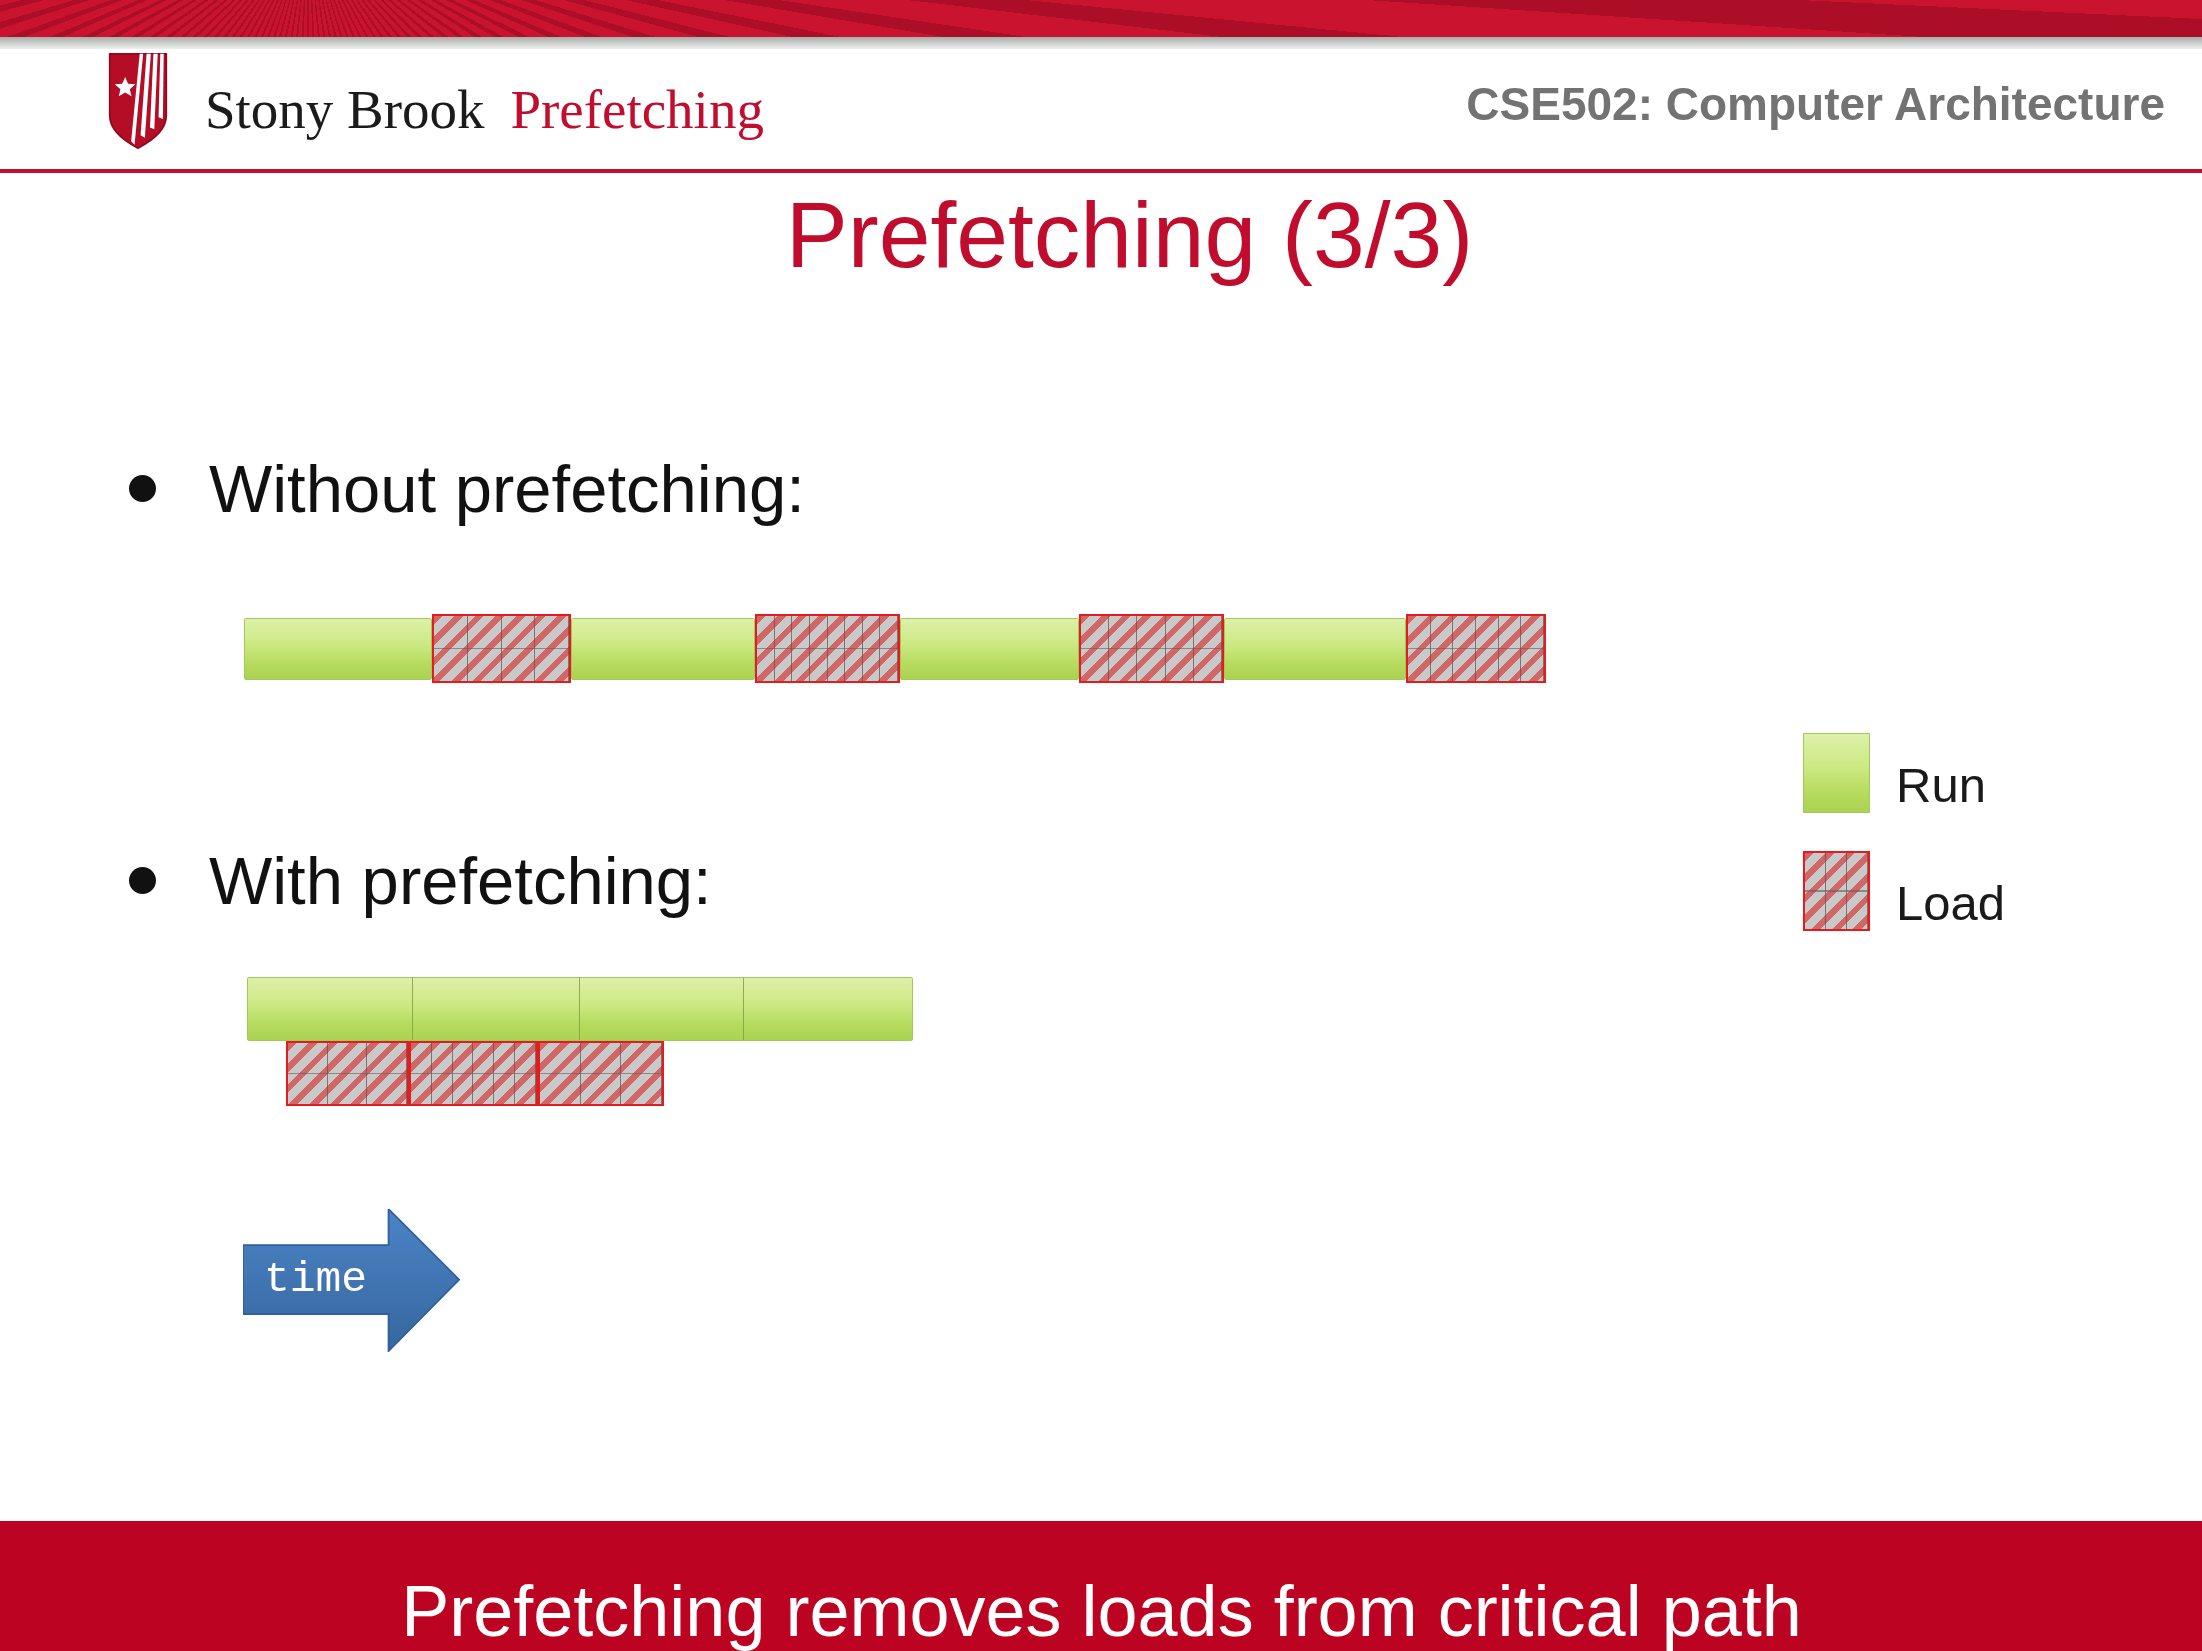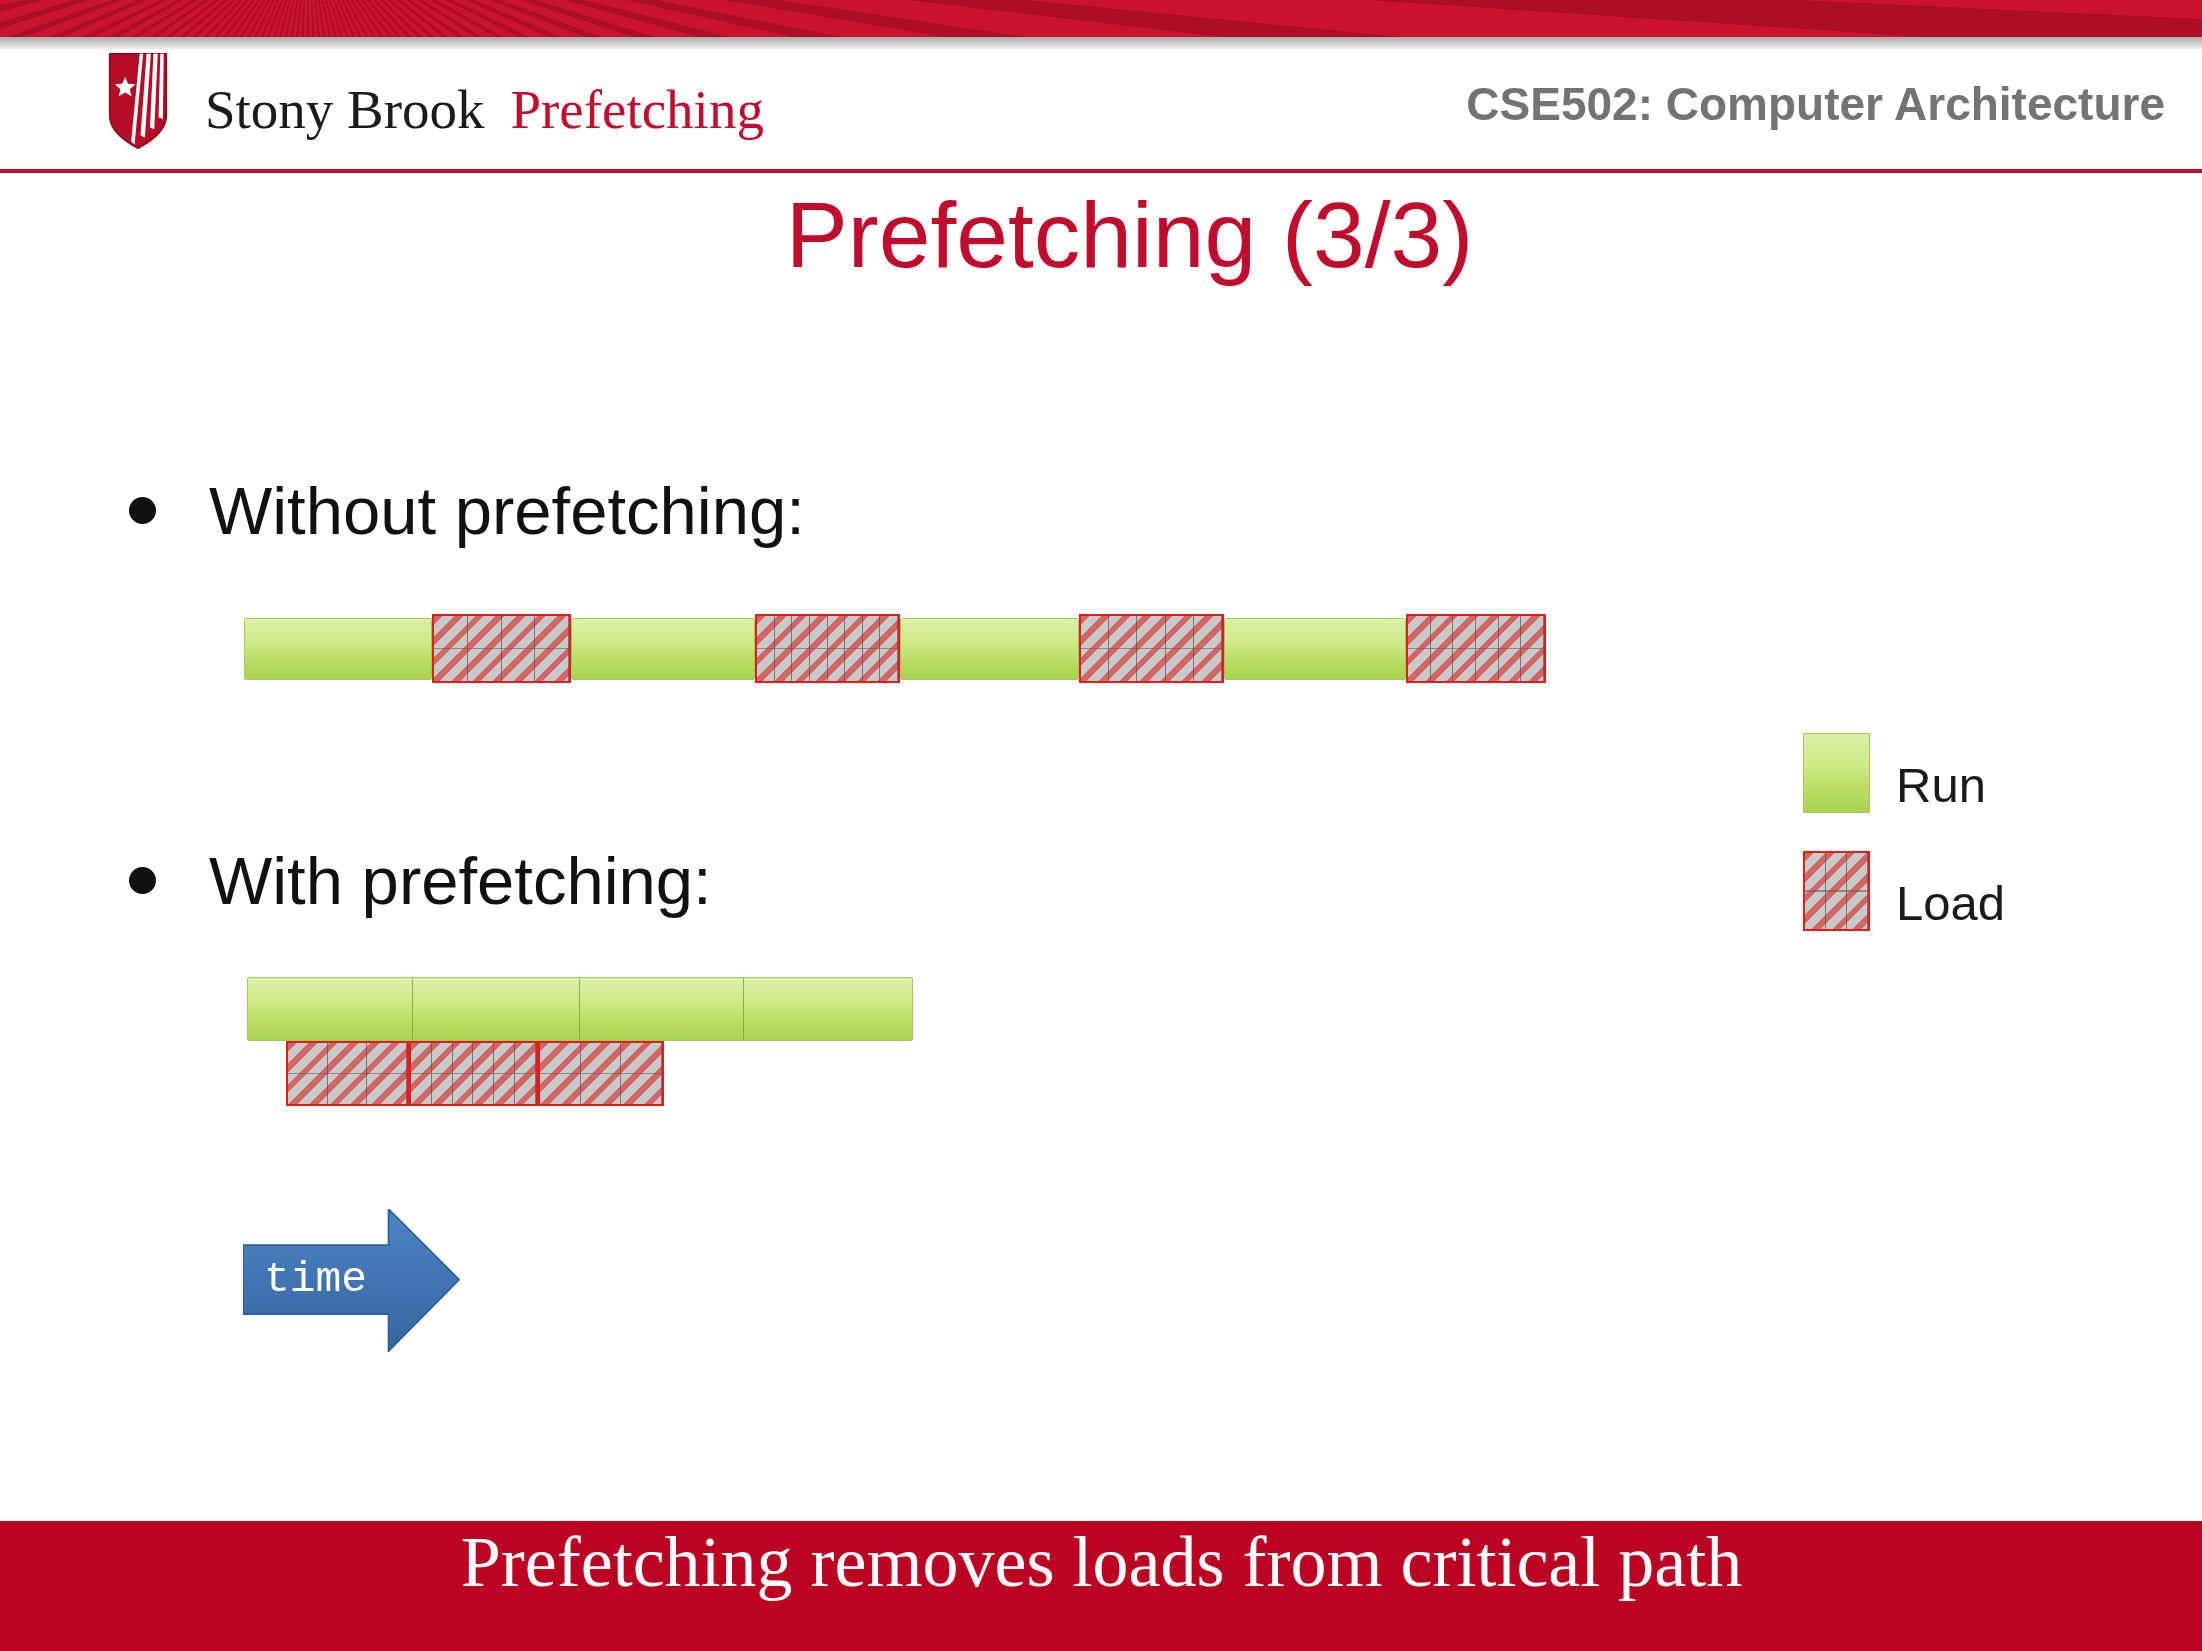--- a/index.html
+++ b/index.html
@@ -21,21 +21,21 @@
   .course{position:absolute;right:38px;top:0;height:110px;display:flex;align-items:center;
     font-size:46px;font-weight:bold;color:#737373;}
   .red-rule{position:absolute;left:0;top:169px;width:2203px;height:4.3px;background:#bf1230;}
 
   
   .title{position:absolute;left:0;top:182px;width:2203px;text-align:center;
     font-size:93px;color:#c00d2d;margin:0;font-weight:normal;padding-left:28px;}
   .bullet{position:absolute;left:129px;display:flex;align-items:center;gap:53px;color:#111;}
   .bullet .dot{width:27px;height:27px;border-radius:50%;background:#111;flex:0 0 auto;}
   .bullet .lbl{font-size:67px;line-height:1.1;}
-  .bullet-1{top:471px;height:79px;}
+  .bullet-1{top:449px;height:79px;}
   .bullet-2{top:841px;height:79px;}
 
   
   .bar-without{position:absolute;left:244px;top:614px;width:1306px;height:69px;
     display:flex;align-items:center;}
   .seg{box-sizing:border-box;flex:0 0 auto;}
   .seg.run{height:62px;border:1.7px solid #a3c95c;border-radius:1.7px;
     background:linear-gradient(180deg,#ddf0a9,#cdea85 40%,#b6db5e 75%,#abd251);}
   .seg.load,.load-group,.swatch-load{position:relative;display:flex;
     border:2.6px solid #e21d1d;box-sizing:border-box;}
@@ -64,21 +64,21 @@
   .swatch-load{width:67px;height:80px;flex:0 0 auto;}
   .legend-lbl{font-size:49px;color:#1a1a1a;}
 
   
   .time-arrow{position:absolute;left:243px;top:1209px;width:217px;height:143px;}
   .time-arrow .tlabel{position:absolute;left:0;top:36px;width:145px;height:69px;
     display:flex;align-items:center;justify-content:center;color:#ffffff;font-size:43px;font-family:Liberation Mono, monospace;}
 
   
   .banner{position:absolute;left:0;top:1521px;width:2203px;height:131px;background:#bc0322;
-    display:flex;align-items:flex-start;justify-content:center;font-family:Liberation Serif, serif;}
+    display:flex;align-items:flex-end;justify-content:center;}
   .banner .btext{color:#ffffff;font-size:72px;}
 </style>
 </head>
 <body>
 
 <div>
 
   <div class="top-band"></div>
   <div class="gray-strip"></div>
 

